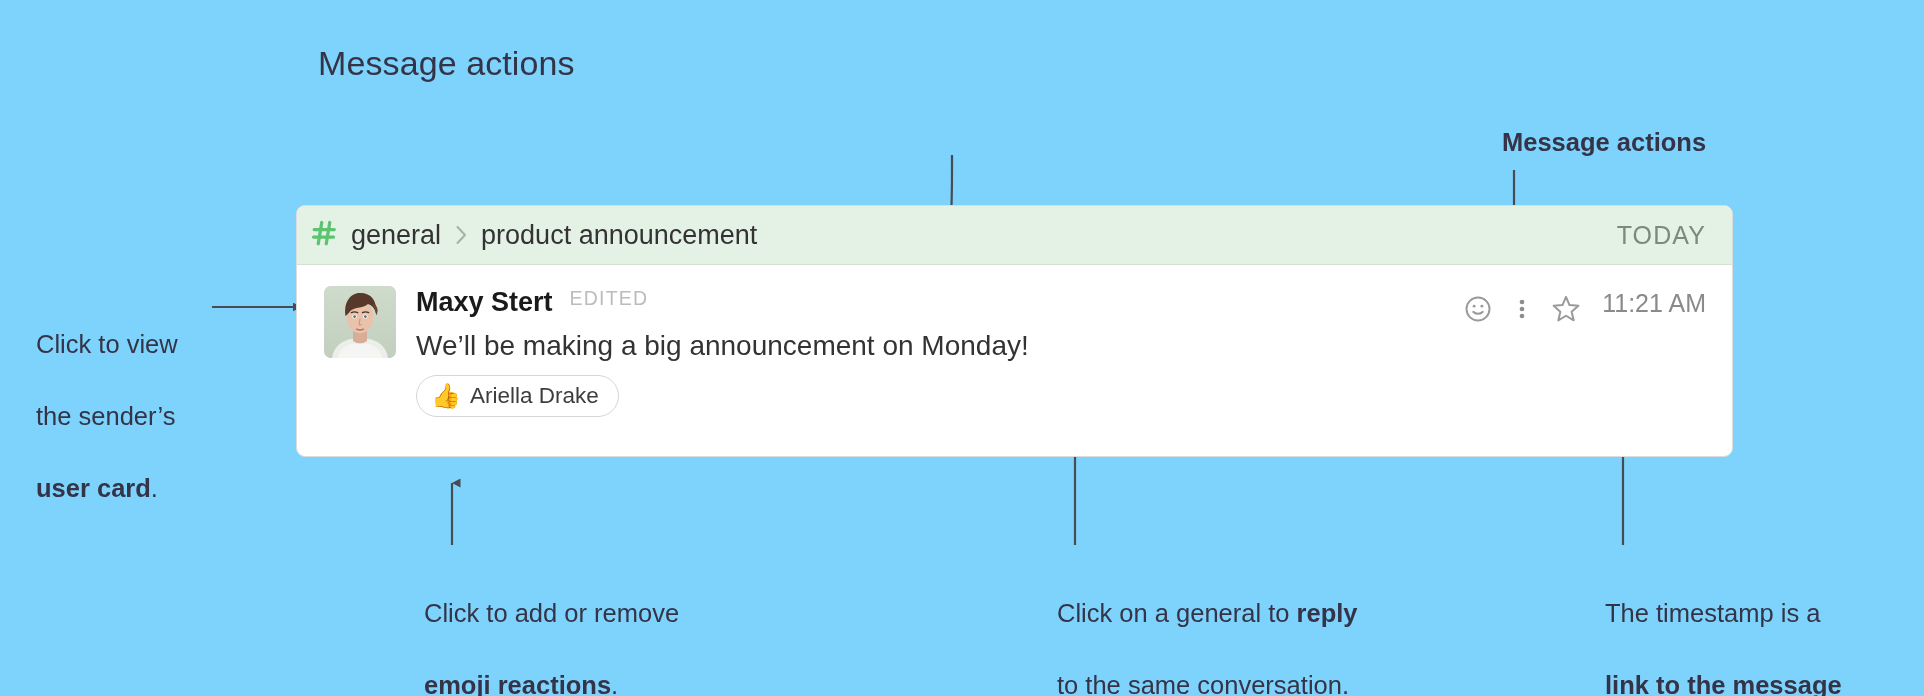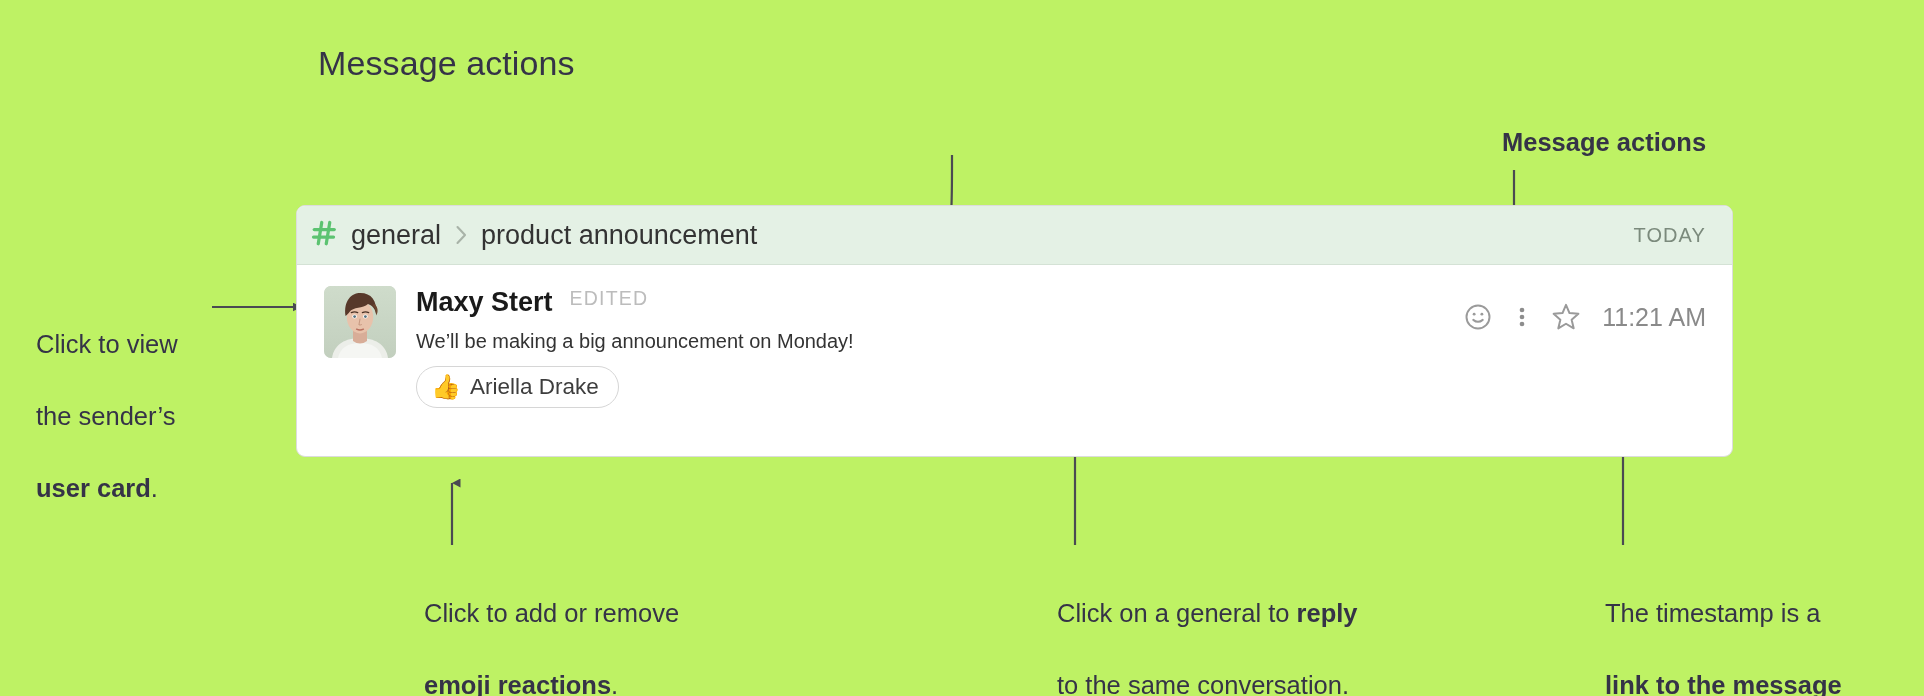--- a/index.html
+++ b/index.html
@@ -9,21 +9,21 @@
     height: 696px;
     background: #ffffff;
     font-family: "Liberation Sans", sans-serif;
     overflow: hidden;
   }
 
   #stage {
     position: relative;
     width: 1924px;
     height: 696px;
-    background: #bef264;
+    background: #7dd3fc;
   }
 
   
   #section-title {
     position: absolute;
     left: 318px;
     top: 44px;
     font-size: 34px;
     font-weight: 400;
     color: #353347;
@@ -99,21 +99,21 @@
 
   #topic-name {
     font-size: 27px;
     font-weight: 400;
     color: #333333;
     white-space: nowrap;
   }
 
   #today-label {
     margin-left: auto;
-    font-size: 20px;
+    font-size: 25px;
     color: #7b8a7c;
     letter-spacing: 1.1px;
     white-space: nowrap;
   }
 
   
   #message-row {
     position: relative;
     display: flex;
     padding: 21px 26px 0 27px;
@@ -152,21 +152,21 @@
   #edited-label {
     margin-left: 17px;
     font-size: 19.5px;
     color: #bcbcbc;
     letter-spacing: 1.2px;
     white-space: nowrap;
   }
 
   #message-text {
     margin-top: 9px;
-    font-size: 20px;
+    font-size: 28px;
     color: #333333;
     white-space: nowrap;
   }
 
   
   #reactions-row {
     margin-top: 13px;
     display: flex;
   }
 
@@ -191,23 +191,22 @@
   .reaction-label {
     font-size: 22.5px;
     color: #3d3d3d;
     white-space: nowrap;
   }
 
   
   #message-controls {
     position: absolute;
     right: 26px;
-    top: 32px;
-    display: flex;
-    align-items: center;
+    top: 24px;
+    display: flex;
     gap: 0px;
   }
 
   .ctrl {
     display: flex;
     align-items: center;
     justify-content: center;
     width: 44px;
     height: 40px;
   }

